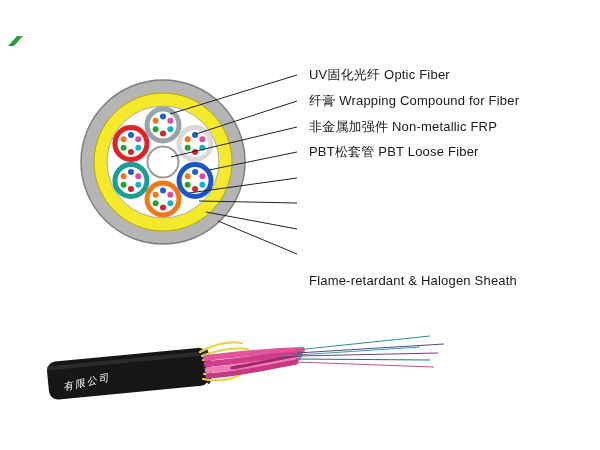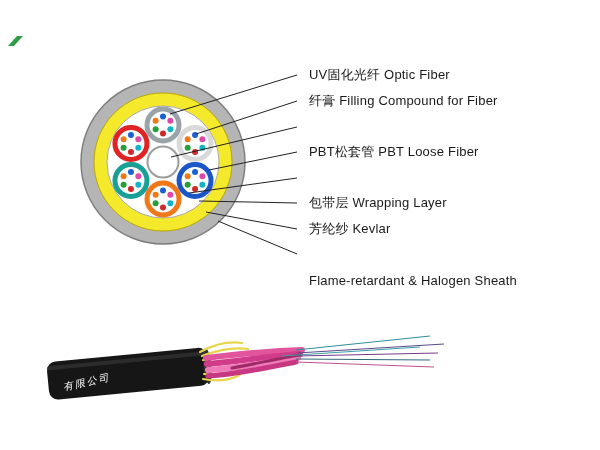--- a/index.html
+++ b/index.html
@@ -115,20 +115,19 @@
         <path d="M297,356 L438,353" stroke="#7a3a8a"></path>
         <path d="M296,359 L430,360" stroke="#356a7a"></path>
         <path d="M296,362 L434,367" stroke="#c05090"></path>
         <path d="M282,356 L420,347" stroke="#3aa0a8"></path>
       </g>
     </g>
   </svg>
 
   <div class="labels">
     <div class="label" style="top:67px">UV固化光纤 Optic Fiber</div>
-    <div class="label" style="top:93px">纤膏 Filling Compound for Fiber</div>
+    <div class="label" style="top:93px">纤膏 Wrapping Compound for Fiber</div>
+    <div class="label" style="top:119px">非金属加强件 Non-metallic FRP</div>
     <div class="label" style="top:144px">PBT松套管 PBT Loose Fiber</div>
-    <div class="label" style="top:195px">包带层 Wrapping Layer</div>
-    <div class="label" style="top:221px">芳纶纱 Kevlar</div>
     <div class="label" style="top:273px">Flame-retardant &amp; Halogen Sheath</div>
   </div>
 
 </div>
 
 </body></html>

